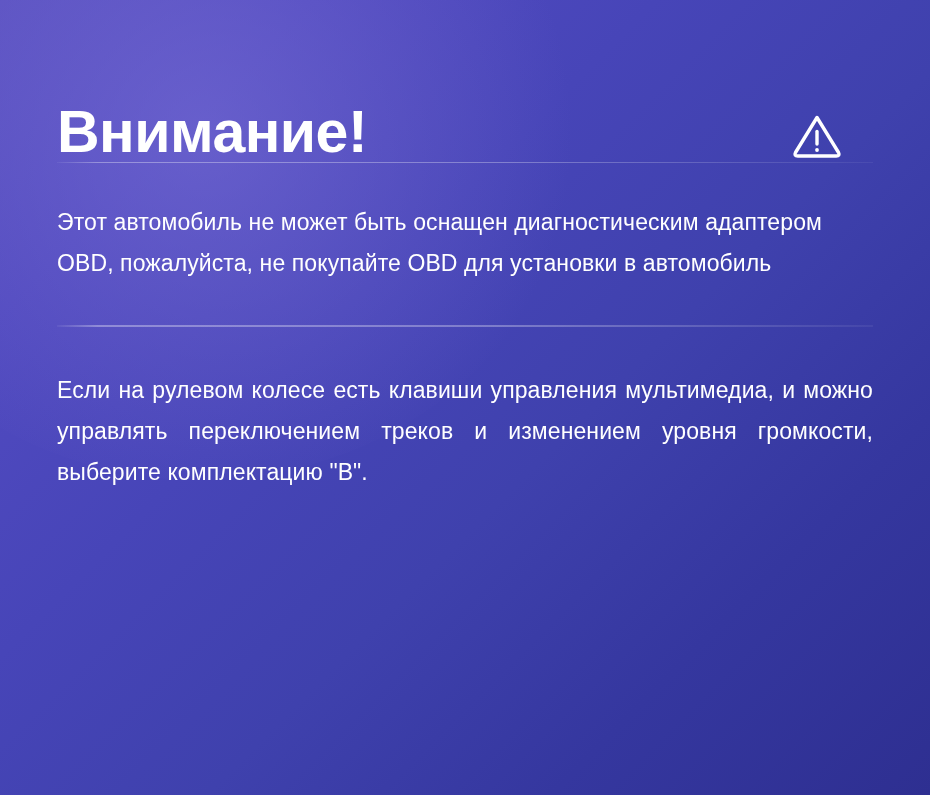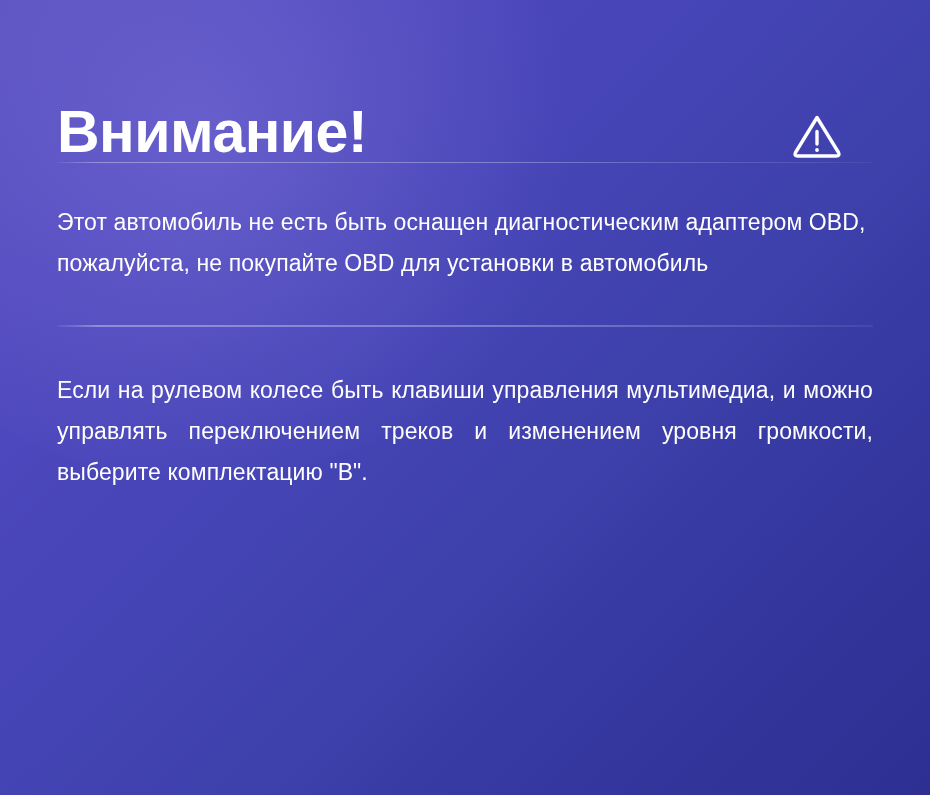--- a/index.html
+++ b/index.html
@@ -119,26 +119,26 @@
       <svg class="warn-icon" viewBox="0 0 52 52" fill="none" xmlns="http://www.w3.org/2000/svg">
         <path d="M26 7.5 L47.5 42.5 Q49.3 46 45.2 46 L6.8 46 Q2.7 46 4.5 42.5 Z" stroke="#ffffff" stroke-width="3.4" stroke-linejoin="round" stroke-linecap="round" fill="none"></path>
         <line x1="26" y1="21.5" x2="26" y2="34" stroke="#ffffff" stroke-width="3.4" stroke-linecap="round"></line>
         <circle cx="26" cy="40" r="1.9" fill="#ffffff"></circle>
       </svg>
     </div>
 
     <hr class="divider">
 
     <div class="para-block block-1">
-      <p>Этот автомобиль не есть быть оснащен диагностическим адаптером OBD, пожалуйста, не покупайте OBD для установки в автомобиль</p>
+      <p>Этот автомобиль не может быть оснащен диагностическим адаптером OBD, пожалуйста, не покупайте OBD для установки в автомобиль</p>
     </div>
 
     <hr class="divider">
 
 
     <hr class="divider">
 
     <div class="para-block block-3">
-      <p>Если на рулевом колесе быть клавиши управления мультимедиа, и можно управлять переключением треков и изменением уровня громкости, выберите комплектацию "B".</p>
+      <p>Если на рулевом колесе есть клавиши управления мультимедиа, и можно управлять переключением треков и изменением уровня громкости, выберите комплектацию "B".</p>
     </div>
 
   </div>
 </div>
 
 </body></html>

